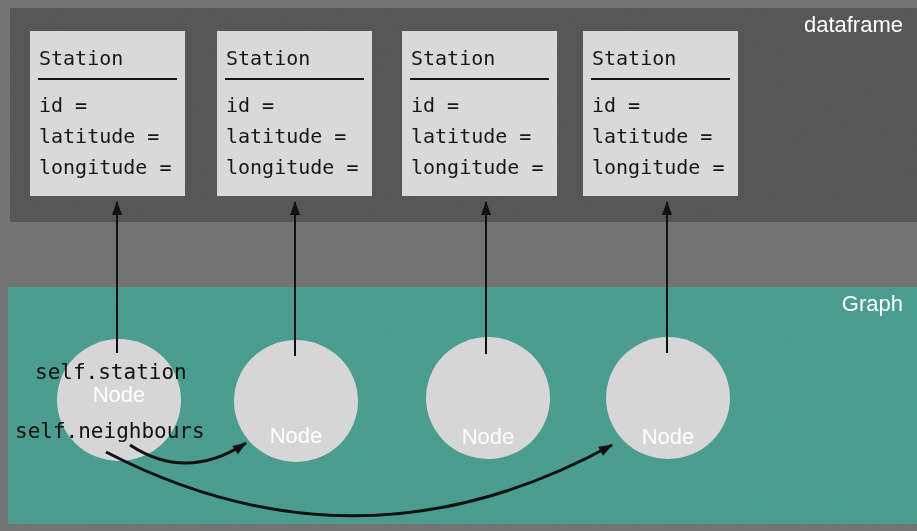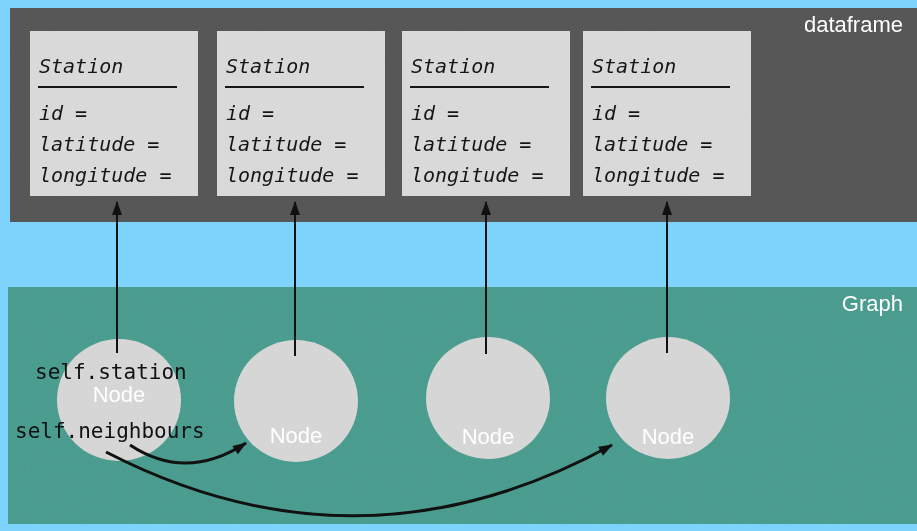--- a/index.html
+++ b/index.html
@@ -1,29 +1,29 @@
 <!DOCTYPE html>
 <html><head>
 <meta charset="utf-8">
 <style>
   html,body{margin:0;padding:0;background:#ffffff;}
-  .page{position:relative;width:917px;height:531px;background:#7dd3fc;overflow:hidden;
+  .page{position:relative;width:917px;height:531px;background:#737373;overflow:hidden;
         font-family:"DejaVu Sans Mono","Liberation Mono",monospace;}
 
   
   .panel{position:absolute;}
   .panel-df{left:10px;top:8px;width:907px;height:214px;background:#5a5a5a;}
   .panel-graph{left:8px;top:287px;width:909px;height:237px;background:#4da193;}
   .noise{position:absolute;left:0;top:0;width:100%;height:100%;pointer-events:none;}
   .panel-label{position:absolute;top:4px;right:14px;color:#ffffff;
                font-family:"Liberation Sans",sans-serif;font-size:22px;z-index:2;}
 
   
-  .card{position:absolute;top:23px;width:168px;height:165px;background:#d9d9d9;
-        color:#161616;font-size:20px;box-sizing:border-box;padding:24px 0 0 9px;z-index:2;font-style:italic;}
+  .card{position:absolute;top:23px;width:155px;height:165px;background:#d9d9d9;
+        color:#161616;font-size:20px;box-sizing:border-box;padding:16px 0 0 9px;z-index:2;}
   .c1{left:20px}.c2{left:207px}.c3{left:392px}.c4{left:573px}
   .card-title{font-size:20px;line-height:22px;}
   .card-rule{height:2px;background:#161616;width:139px;margin:9px 0 10px -1px;}
   .card-field{line-height:31px;white-space:pre;}
 
   
   .node{position:absolute;width:124px;height:122px;border-radius:50%;background:#d6d6d6;z-index:2;}
   .n1{left:49px;top:52px}.n2{left:226px;top:53px}.n3{left:418px;top:50px}.n4{left:598px;top:50px}
   .node-label{position:absolute;transform:translate(-50%,-50%);color:#ffffff;
               font-family:"Liberation Sans",sans-serif;font-size:22px;z-index:3;white-space:nowrap;text-align:center;}

